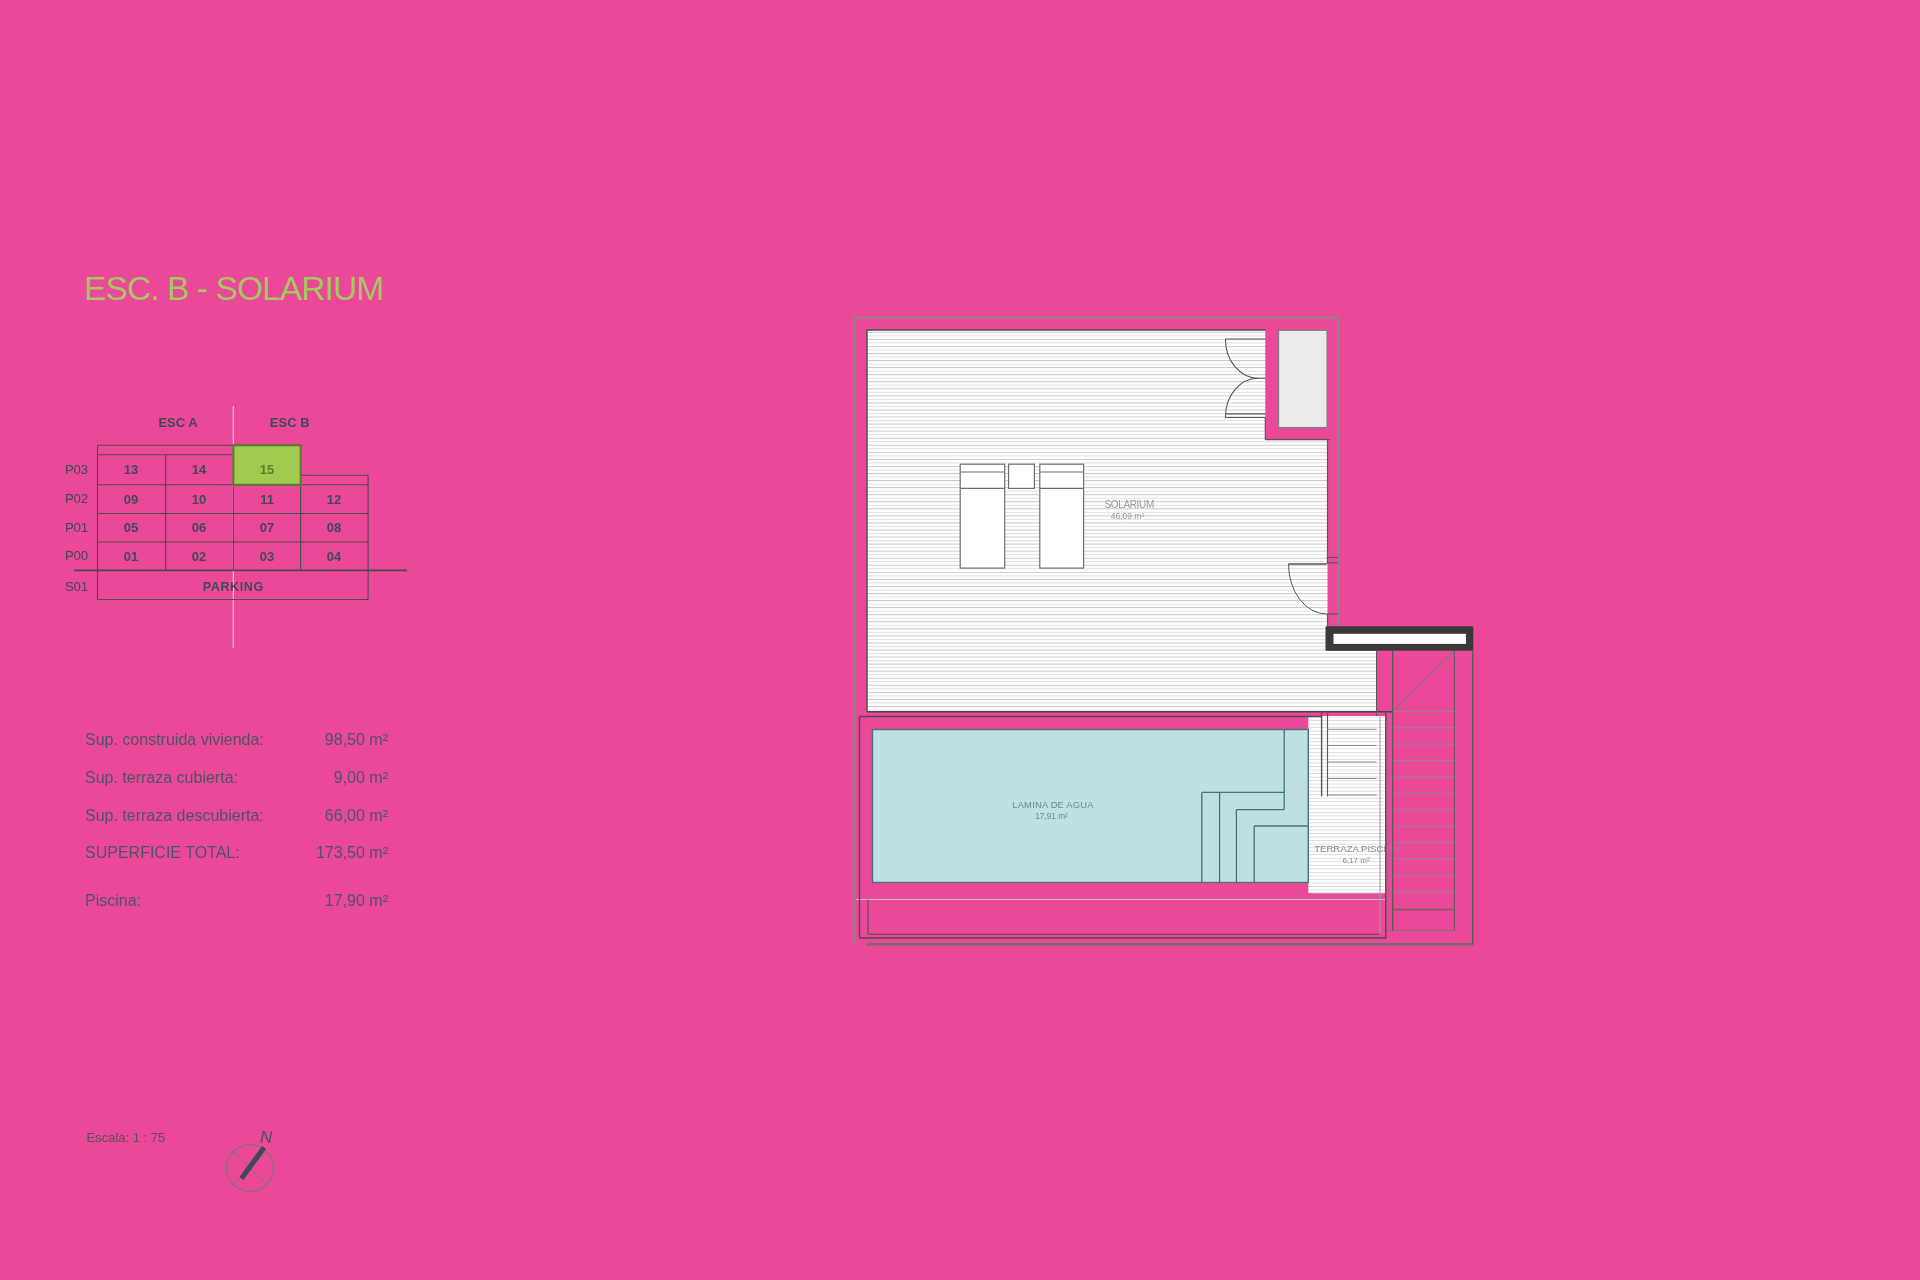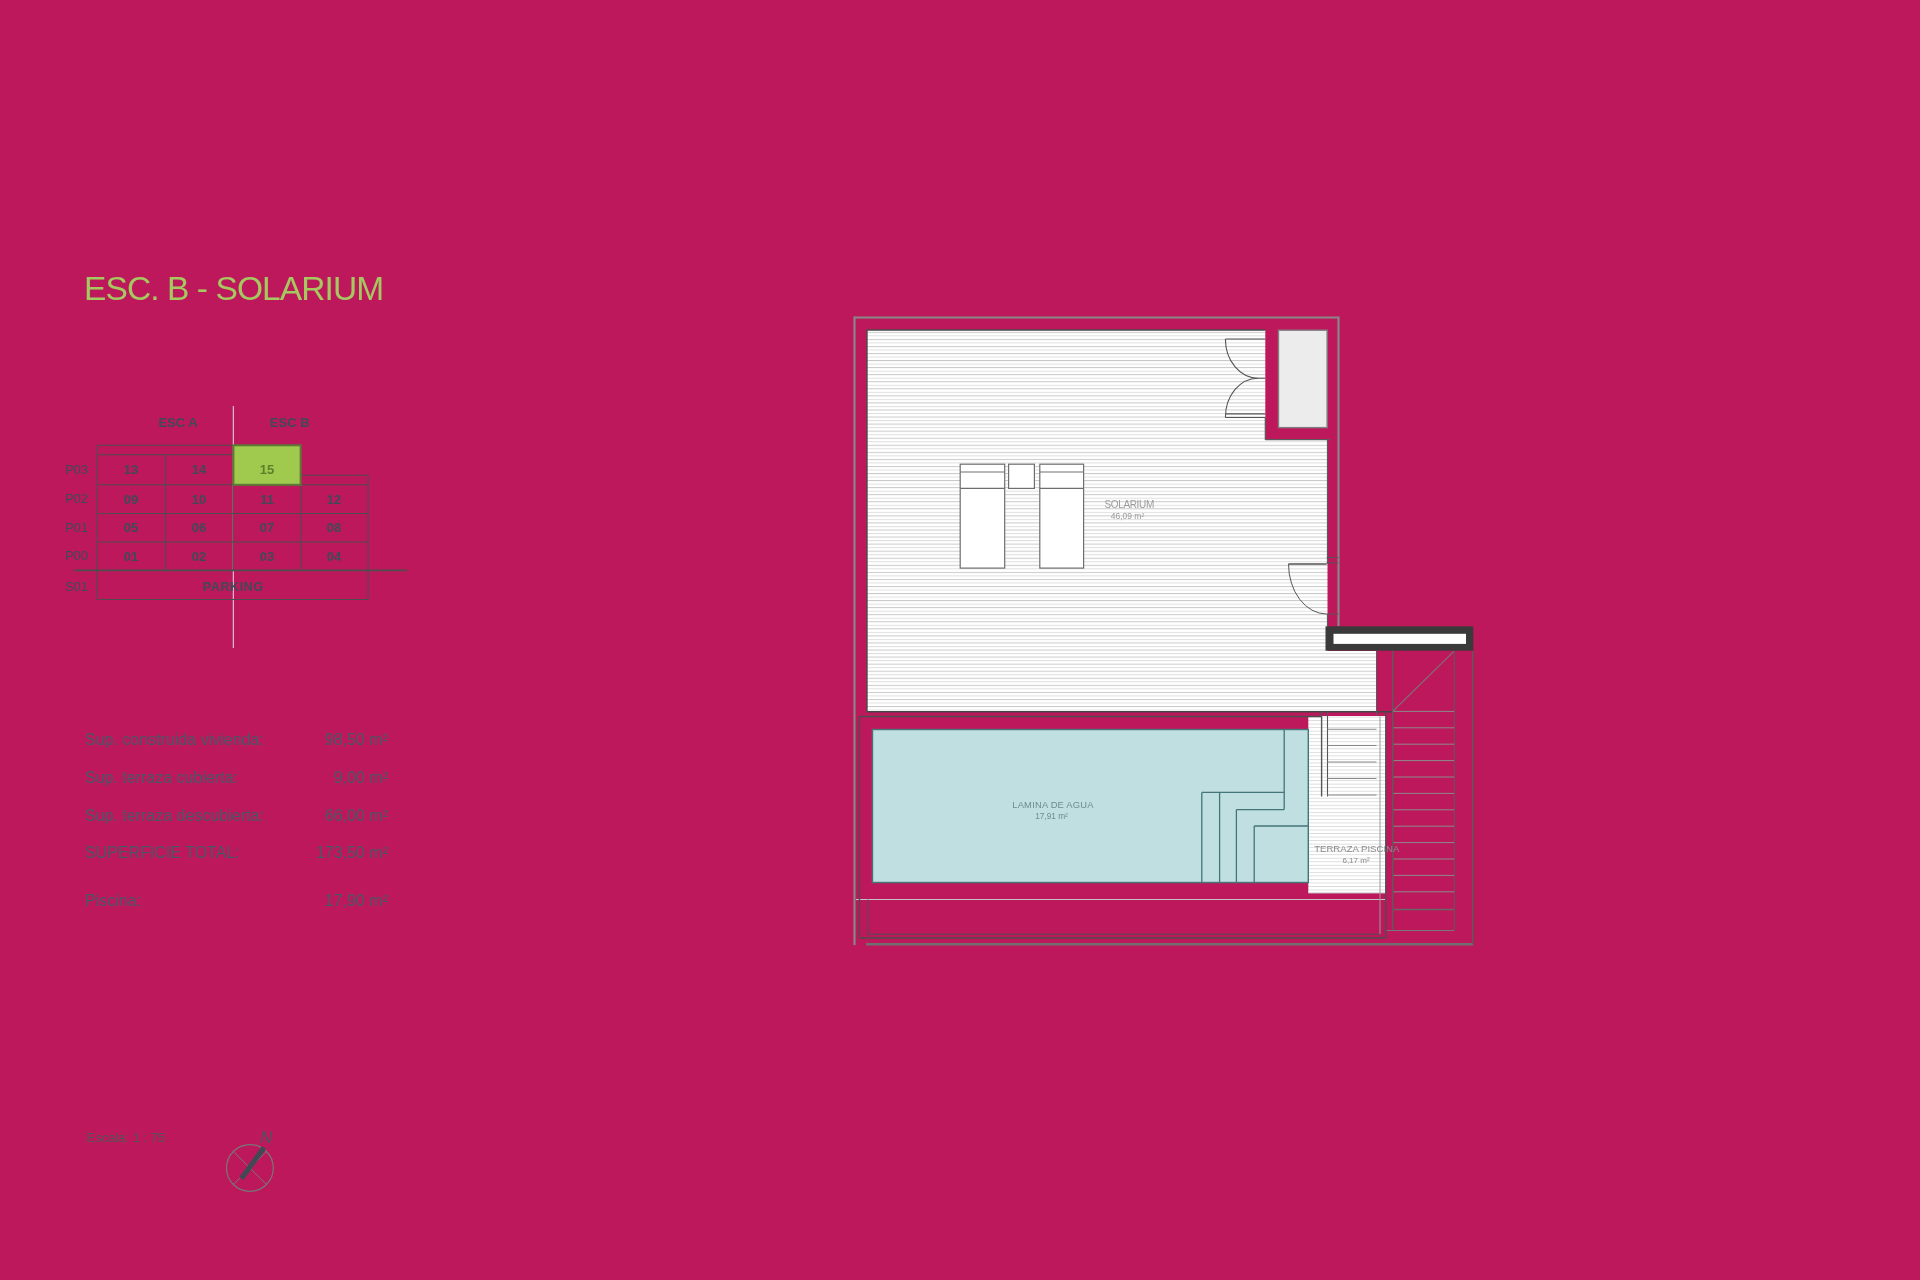--- a/index.html
+++ b/index.html
@@ -1,16 +1,16 @@
 <!DOCTYPE html>
 <html><head>
 <meta charset="utf-8">
 <style>
   html,body{margin:0;padding:0;background:#ffffff;}
-  #page{position:relative;width:1920px;height:1280px;background:#be185d;overflow:hidden;
+  #page{position:relative;width:1920px;height:1280px;background:#ec4899;overflow:hidden;
         font-family:"Liberation Sans",sans-serif;}
   svg{position:absolute;left:0;top:0;}
   text{font-family:"Liberation Sans",sans-serif;}
 </style>
 </head>
 <body>
 <div id="page">
 <svg width="1920" height="1280" viewBox="0 0 1920 1280">
 <defs>
   <pattern id="deckhatch" width="10" height="7.06" patternUnits="userSpaceOnUse">

